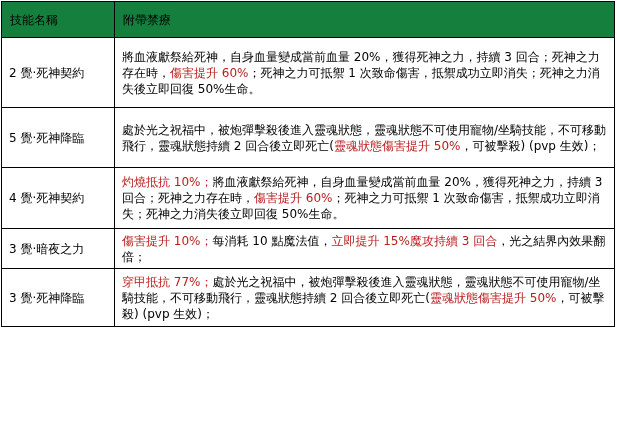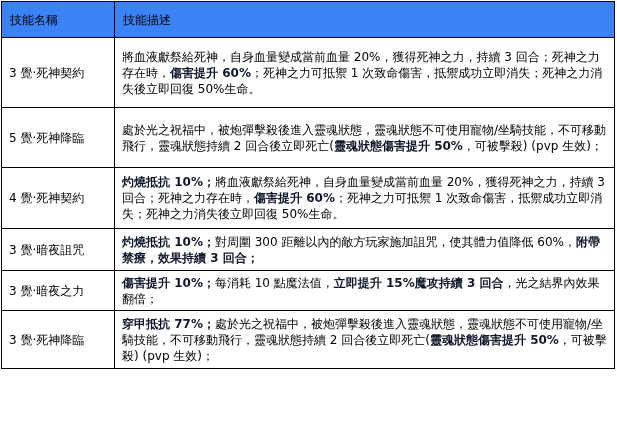--- a/index.html
+++ b/index.html
@@ -28,59 +28,55 @@
     font-size: 12px;
     font-weight: normal;
     text-align: left;
     vertical-align: middle;
     color: #000000;
     line-height: 16px;
     padding: 2px 7px;
     word-break: break-all;
   }
   table.skills th {
-    background: #3b82f6;
+    background: #15803d;
     height: 31px;
     padding-left: 8px;
   }
   col.c-name { width: 113px; }
   col.c-desc { width: 500px; }
   td.name-cell { padding-left: 8px; }
-  span.hl { color: #0f172a; font-weight: bold; }
+  span.hl { color: #b91c1c; }
 </style>
 </head>
 <body>
 
 <table class="skills">
   <colgroup>
     <col class="c-name">
     <col class="c-desc">
   </colgroup>
   <thead>
     <tr>
       <th>技能名稱</th>
-      <th>技能描述</th>
+      <th>附帶禁療</th>
     </tr>
   </thead>
   <tbody>
       <tr style="height: 70px;">
-        <td class="name-cell">3 覺·死神契約</td>
+        <td class="name-cell">2 覺·死神契約</td>
         <td class="desc-cell"><span>將血液獻祭給死神，自身血量變成當前血量 20%，獲得死神之力，持續 3 回合；死神之力存在時，</span><span class="hl">傷害提升 60%</span><span>；死神之力可抵禦 1 次致命傷害，抵禦成功立即消失；死神之力消失後立即回復 50%生命。</span></td>
       </tr>
       <tr style="height: 60px;">
         <td class="name-cell">5 覺·死神降臨</td>
         <td class="desc-cell"><span>處於光之祝福中，被炮彈擊殺後進入靈魂狀態，靈魂狀態不可使用寵物/坐騎技能，不可移動飛行，靈魂狀態持續 2 回合後立即死亡(</span><span class="hl">靈魂狀態傷害提升 50%</span><span>，可被擊殺) (pvp 生效)；</span></td>
       </tr>
       <tr style="height: 61px;">
         <td class="name-cell">4 覺·死神契約</td>
         <td class="desc-cell"><span class="hl">灼燒抵抗 10%；</span><span>將血液獻祭給死神，自身血量變成當前血量 20%，獲得死神之力，持續 3 回合；死神之力存在時，</span><span class="hl">傷害提升 60%</span><span>；死神之力可抵禦 1 次致命傷害，抵禦成功立即消失；死神之力消失後立即回復 50%生命。</span></td>
-      </tr>
-      <tr style="height: 42px;">
-        <td class="name-cell">3 覺·暗夜詛咒</td>
-        <td class="desc-cell"><span class="hl">灼燒抵抗 10%；</span><span>對周圍 300 距離以內的敵方玩家施加詛咒，使其體力值降低 60%，</span><span class="hl">附帶禁療，效果持續 3 回合；</span></td>
       </tr>
       <tr style="height: 40px; margin-top: 24px;">
         <td class="name-cell">3 覺·暗夜之力</td>
         <td class="desc-cell"><span class="hl">傷害提升 10%；</span><span>每消耗 10 點魔法值，</span><span class="hl">立即提升 15%魔攻持續 3 回合</span><span>，光之結界內效果翻倍；</span></td>
       </tr>
       <tr style="height: 58px;">
         <td class="name-cell">3 覺·死神降臨</td>
         <td class="desc-cell"><span class="hl">穿甲抵抗 77%；</span><span>處於光之祝福中，被炮彈擊殺後進入靈魂狀態，靈魂狀態不可使用寵物/坐騎技能，不可移動飛行，靈魂狀態持續 2 回合後立即死亡(</span><span class="hl">靈魂狀態傷害提升 50%</span><span>，可被擊殺) (pvp 生效)；</span></td>
       </tr>
     </tbody>

